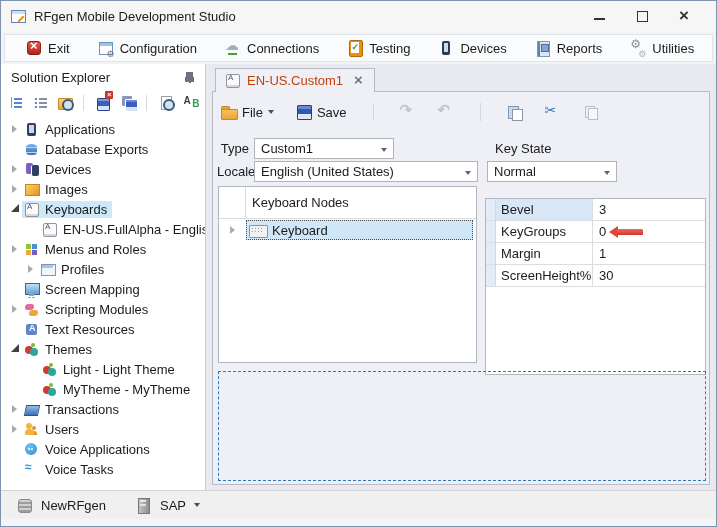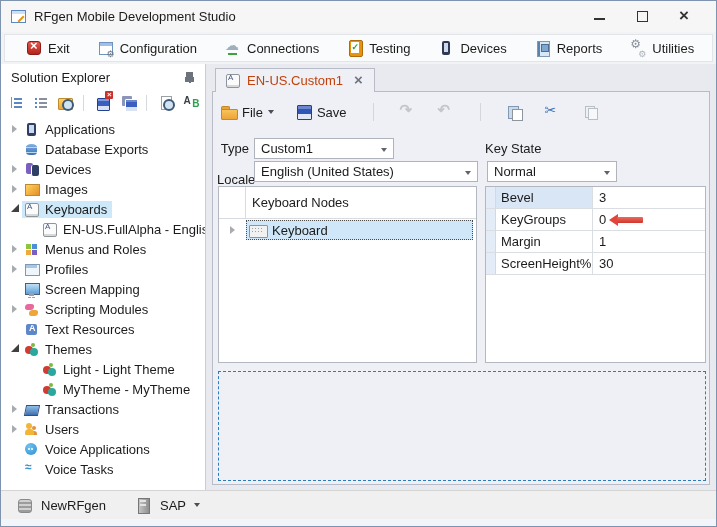--- a/index.html
+++ b/index.html
@@ -124,40 +124,40 @@
 .undo-icon::before{content:"↶";position:absolute;left:0;top:-3px;color:#c3c6cb;font-size:15px;font-weight:bold}
 .paste-icon::before{content:"";position:absolute;left:1px;top:2px;width:9px;height:11px;background:#cdd8e8;border:1px solid #7f99b4}
 .paste-icon::after{content:"";position:absolute;left:5px;top:5px;width:9px;height:10px;background:#fff;border:1px solid #8f959d}
 .cut-icon::before{content:"✂";position:absolute;left:0;top:-2px;color:#3f76c0;font-size:14px}
 .copy-icon::before{content:"";position:absolute;left:2px;top:2px;width:8px;height:10px;background:#eef1f5;border:1px solid #b9bec7}
 .copy-icon::after{content:"";position:absolute;left:5px;top:4px;width:8px;height:10px;background:#f6f8fa;border:1px solid #b9bec7}
 .caret{width:0;height:0;border-top:4px solid #4a4f57;border-left:3.5px solid transparent;border-right:3.5px solid transparent;display:inline-block}
 
 .form-label{position:absolute;white-space:nowrap}
 .lbl-type{top:49px;left:4px;width:32px;text-align:right}
-.lbl-locale{top:80px;left:4px;width:32px;text-align:left}
-.lbl-keystate{top:49px;left:272px}
+.lbl-locale{top:72px;left:4px;width:32px;text-align:left}
+.lbl-keystate{top:49px;left:282px}
 .dd{position:absolute;height:21px;background:#fff;border:1px solid #aeb3bc;display:flex;align-items:center;padding:0 18px 0 6px;white-space:nowrap;overflow:hidden}
 .dd::after{content:"";position:absolute;right:6px;top:9px;border-top:4px solid #5e646d;border-left:3.5px solid transparent;border-right:3.5px solid transparent}
 .dd-type{top:46px;left:41px;width:140px}
 .dd-locale{top:69px;left:41px;width:224px}
 .dd-keystate{top:69px;left:274px;width:130px}
 
 .nodes-panel{position:absolute;top:94px;left:5px;width:259px;height:177px;background:#fff;border:1px solid #b2b7c0}
 .np-header{height:32px;display:flex;border-bottom:1px solid #d8dbe0;align-items:stretch}
 .np-gutter{flex:0 0 27px;border-right:1px solid #d8dbe0;display:flex;align-items:center;justify-content:center}
 .np-hlabel{padding-left:6px;display:flex;align-items:center}
 .np-row{height:22px;display:flex;align-items:center}
 .np-row .np-gutter{border-right:none;height:100%}
 .np-sel{flex:1;margin-right:3px;background:#cfe7f8;border:1px dotted #4a4a4a;display:flex;align-items:center;gap:5px;height:20px;padding-left:2px}
 .keyboard-icon{width:18px;height:12px;position:relative;display:inline-block;flex:0 0 18px}
 .keyboard-icon::before{content:"";position:absolute;left:0;top:1px;width:17px;height:11px;background:#f1f1f1;border:1px solid #8f959d;border-radius:1px}
 .keyboard-icon::after{content:"";position:absolute;left:2px;top:3px;width:13px;height:7px;background:radial-gradient(#9aa0a8 32%,transparent 38%) 0 0/3px 3px}
 
-.props-panel{position:absolute;top:94px;left:272px;width:221px;height:177px;background:#fff;border:1px solid #b2b7c0;display:flex;flex-direction:column}
+.props-panel{position:absolute;top:106px;left:272px;width:221px;height:177px;background:#fff;border:1px solid #b2b7c0;display:flex;flex-direction:column}
 .prop-row{height:22px;flex:0 0 22px;display:flex;border-bottom:1px solid #dadde2;align-items:stretch}
 .pr-gutter{flex:0 0 10px;background:#e4ecf7;border-right:1px solid #d3d9e2}
 .pr-name{flex:0 0 97px;display:flex;align-items:center;padding-left:5px;border-right:1px solid #dadde2}
 .pr-name.hl{background:#d9e6f5}
 .pr-value{flex:1;display:flex;align-items:center;padding-left:6px;position:relative}
 .red-arrow{position:absolute;left:16px;top:5px;width:36px;height:12px}
 .red-arrow::before{content:"";position:absolute;left:0;top:0;border-right:9px solid #e2463b;border-top:6px solid transparent;border-bottom:6px solid transparent}
 .red-arrow::after{content:"";position:absolute;left:8px;top:3px;width:26px;height:6px;background:linear-gradient(#ec6a5e,#d1352a);border-radius:1px}
 
 .dashed-box{position:absolute;left:5px;top:279px;width:488px;height:110px;border:1px dashed #2b7bbd}
@@ -292,21 +292,21 @@
               <span class="tree-label">EN-US.FullAlpha - English (...</span>
             </span>
           </div>
           <div class="tree-row" style="padding-left: 6px;">
             <span class="exp collapsed"></span>
             <span class="row-hl">
               <span class="tico menus-roles-icon"></span>
               <span class="tree-label">Menus and Roles</span>
             </span>
           </div>
-          <div class="tree-row" style="padding-left: 6px;">
+          <div class="tree-row" style="padding-left: 6px; margin-left: 16px;">
             <span class="exp collapsed"></span>
             <span class="row-hl">
               <span class="tico profiles-icon"></span>
               <span class="tree-label">Profiles</span>
             </span>
           </div>
           <div class="tree-row" style="padding-left: 6px;">
             <span class="exp none"></span>
             <span class="row-hl">
               <span class="tico screen-mapping-icon"></span>

